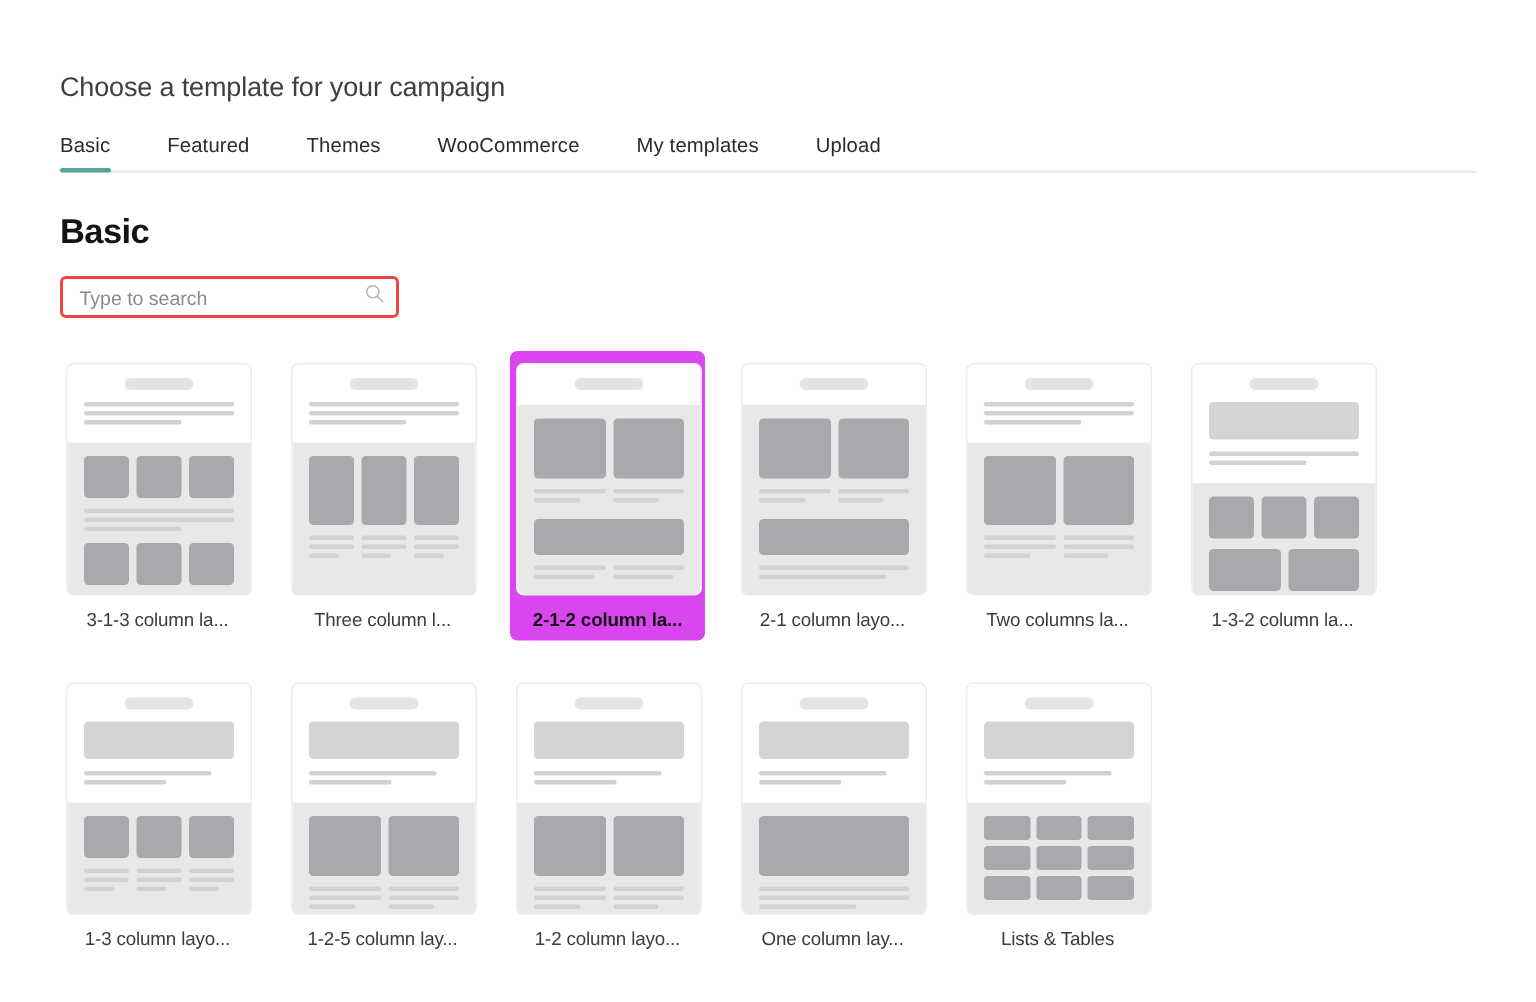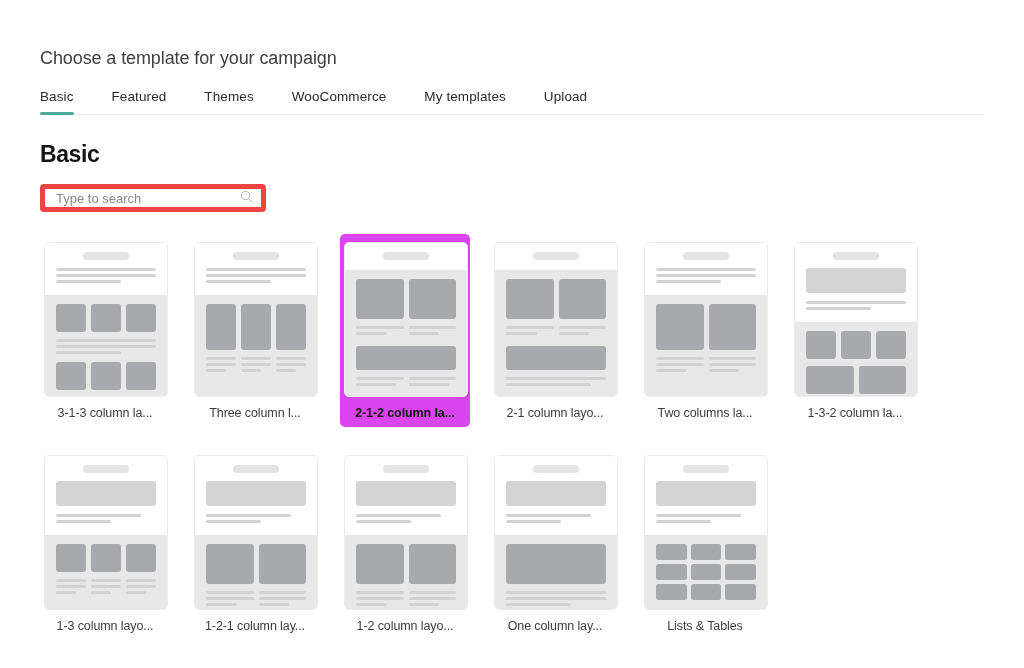--- a/index.html
+++ b/index.html
@@ -85,21 +85,21 @@
     font-size: 23px;
     font-weight: bold;
     letter-spacing: -0.4px;
     color: #141414;
   }
 
   .search-wrap {
     margin-top: 16px;
     width: 226px;
     height: 28px;
-    border: 5px solid #ef4444;
+    border: 2px solid #ef4444;
     border-radius: 4px;
     display: flex;
     align-items: center;
     padding: 0 8px 0 11px;
     box-sizing: border-box;
     background: #fff;
     justify-content: flex-end;
   }
   .search-input {
     border: none;
@@ -499,21 +499,21 @@
                 <div class="line dk w65"></div>
               </div>
             <div class="col">
                 <div class="line dk w100"></div>
                 <div class="line dk w100"></div>
                 <div class="line dk w65"></div>
               </div>
           </div>
         </div>
       </div>
-      <div class="card-label">1-2-1 column lay...</div>
+      <div class="card-label">1-2-5 column lay...</div>
     </div>
 
     <div class="card">
       <div class="thumb">
         <div class="thumb-head">
           <div class="pill"></div>
           <div class="hero"></div>
           <div class="line dk w85"></div>
           <div class="line dk w55"></div>
         </div>

